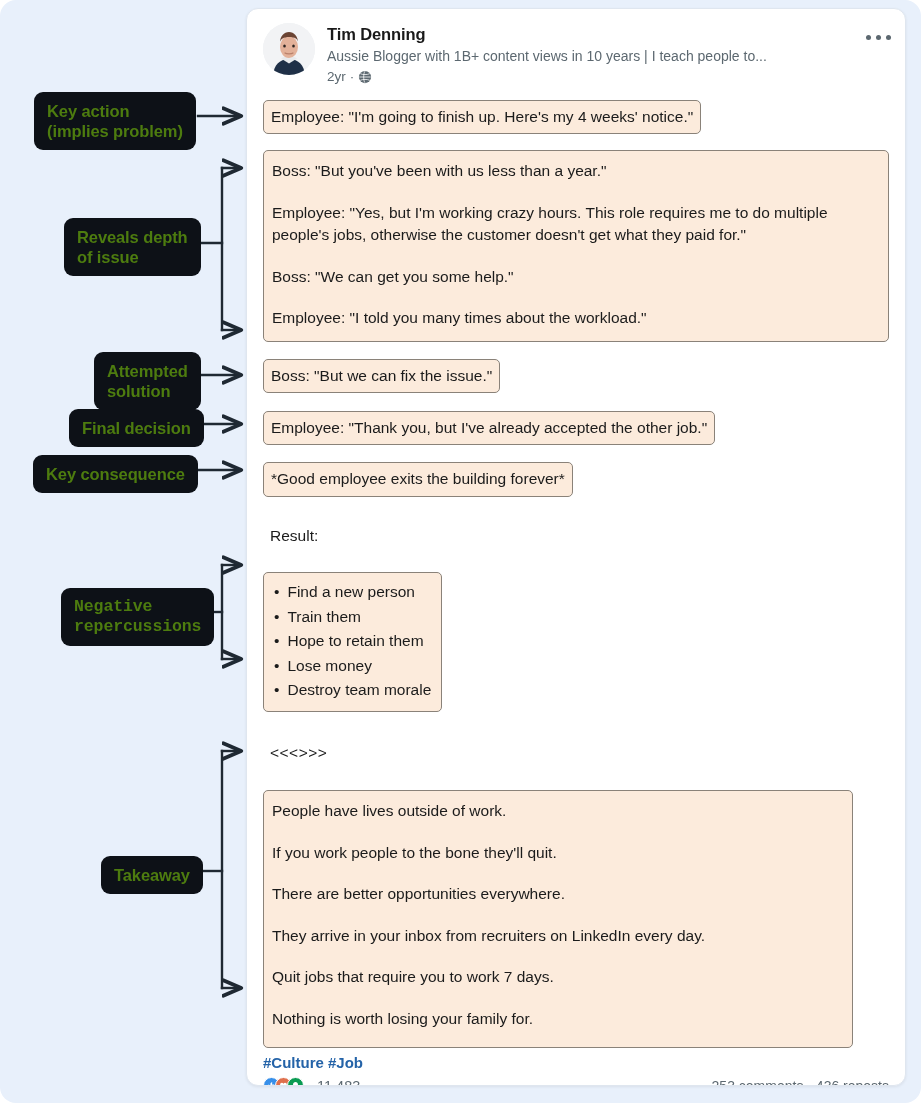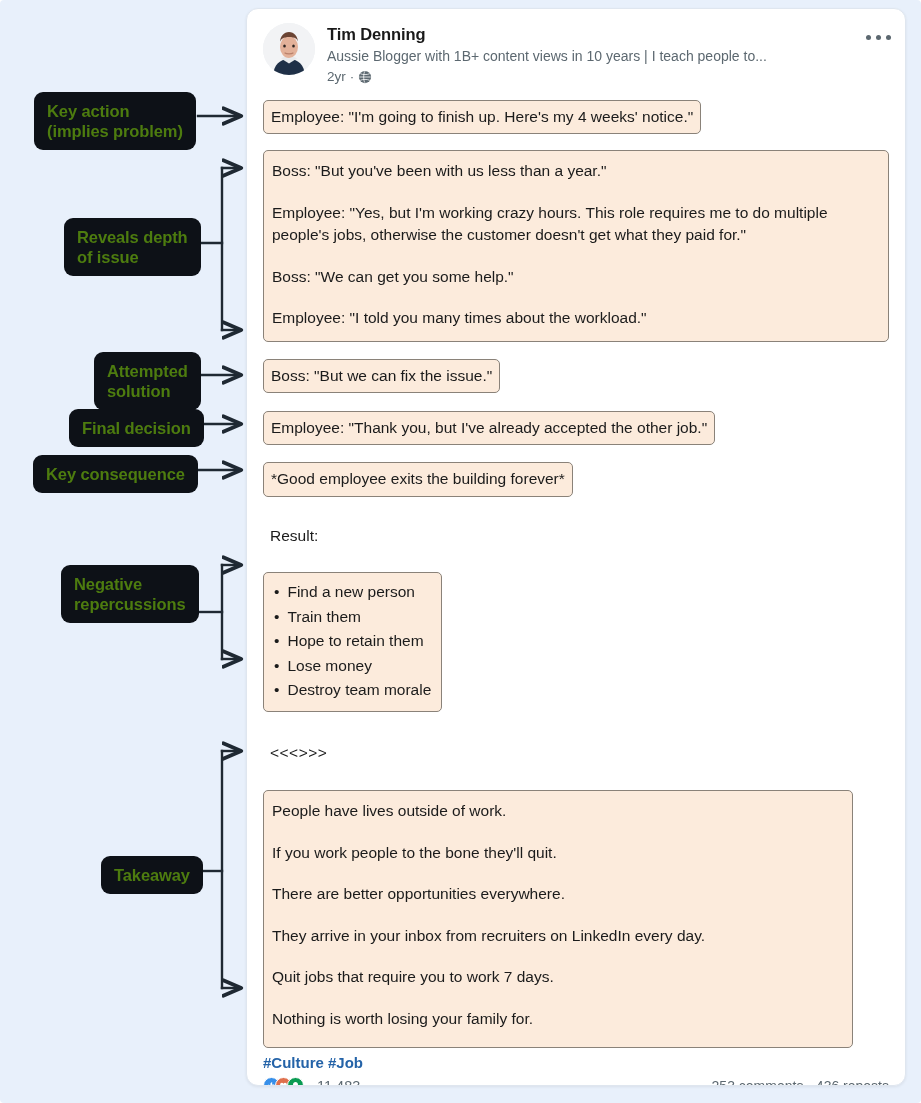--- a/index.html
+++ b/index.html
@@ -9,21 +9,21 @@
     height: 1103px;
     background: #ffffff;
     font-family: "Liberation Sans", sans-serif;
   }
 
   #stage {
     position: relative;
     width: 921px;
     height: 1103px;
     background: #e8f0fb;
-    border-radius: 4px;
+    border-radius: 16px;
     overflow: hidden;
   }
 
   
   #post-card {
     position: absolute;
     left: 246px;
     top: 8px;
     width: 660px;
     height: 1078px;
@@ -347,18 +347,18 @@
     </svg>
 
     <div class="tag" style="left:34px;  top:92px;">Key action
 (implies problem)</div>
     <div class="tag" style="left:64px;  top:218px;">Reveals depth
 of issue</div>
     <div class="tag" style="left:94px;  top:352px;">Attempted
 solution</div>
     <div class="tag" style="left:69px;  top:409px;">Final decision</div>
     <div class="tag" style="left:33px;  top:455px;">Key consequence</div>
-    <div class="tag" style="left:61px;  top:565px;">Negative
+    <div class="tag" style="left:61px;  top:588px;font-family:Liberation Mono, monospace;">Negative
 repercussions</div>
     <div class="tag" style="left:101px; top:856px;">Takeaway</div>
   </div>
 
 </div>
 
 </body></html>

